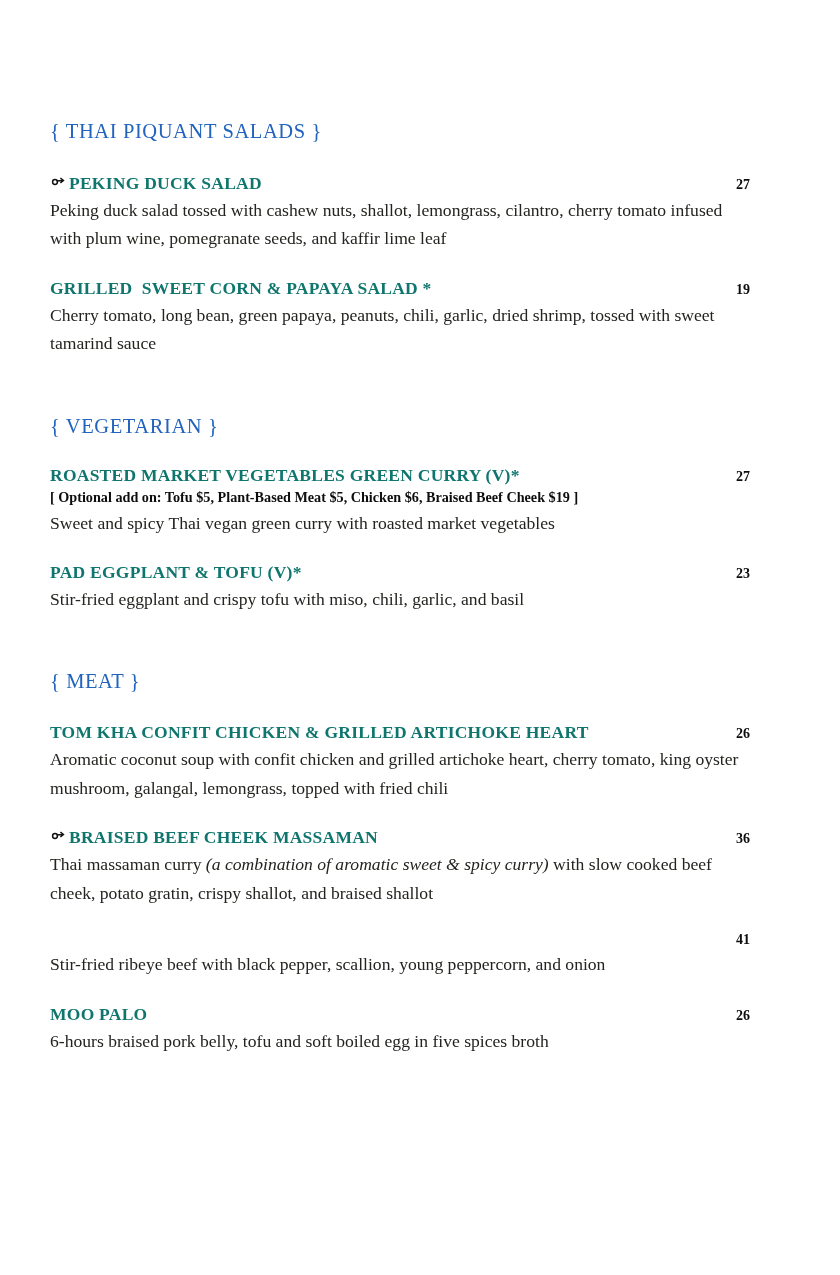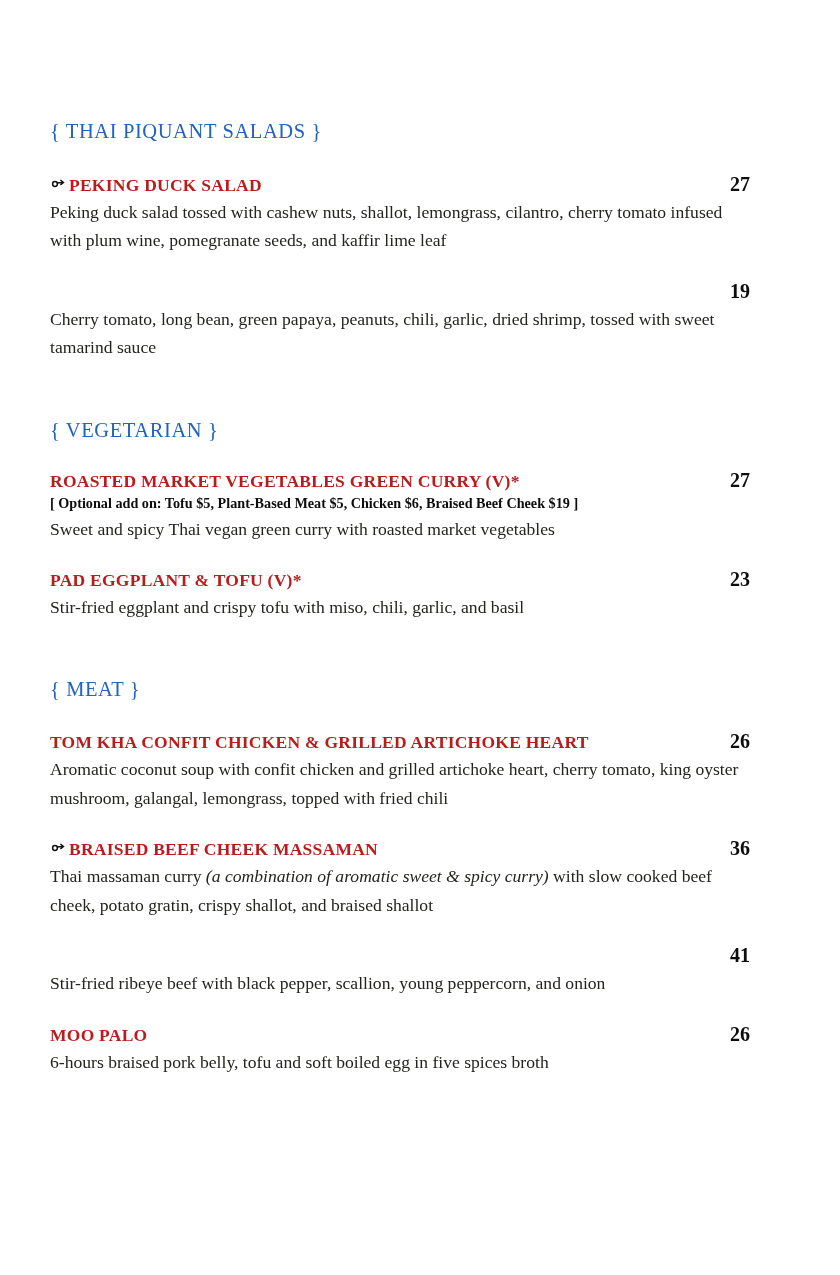--- a/index.html
+++ b/index.html
@@ -59,42 +59,42 @@
   .item-head {
     display: flex;
     align-items: baseline;
     width: 100%;
   }
   .item-name {
     font-family: "Liberation Serif", "DejaVu Serif", serif;
     font-weight: bold;
     font-size: 17.5px;
     letter-spacing: 0.25px;
-    color: #b91c1c;
+    color: #0f766e;
     white-space: pre;
   }
   .spice-icon {
     display: inline-block;
     width: 19px;
     flex: 0 0 19px;
     font-size: 12px;
     line-height: 1;
     color: #111;
     position: relative;
     top: -1px;
   }
   .spice-icon svg { display: block; }
   .dot-filler {
     flex: 1 1 auto;
     min-width: 6px;
   }
   .item-price {
     font-family: "Liberation Serif", "DejaVu Serif", serif;
     font-weight: bold;
-    font-size: 20px;
+    font-size: 14px;
     color: #0d0d0d;
     text-align: right;
     flex: 0 0 auto;
     white-space: pre;
   }
 
   .item-addon {
     font-family: "Liberation Serif", "DejaVu Serif", serif;
     font-weight: bold;
     font-size: 14.2px;
@@ -145,20 +145,21 @@
           </span>
           <span class="item-name">PEKING DUCK SALAD</span>
           <span class="dot-filler"></span>
           <span class="item-price">27</span>
         </div>
         <div class="item-desc w-desc-1"><span>Peking duck salad tossed with cashew nuts, shallot, lemongrass, cilantro, cherry tomato infused with plum wine, pomegranate seeds, and kaffir lime leaf</span></div>
       </div>
 
       <div class="item" style="margin-bottom:0;">
         <div class="item-head">
+          <span class="item-name">GRILLED  SWEET CORN &amp; PAPAYA SALAD *</span>
           <span class="dot-filler"></span>
           <span class="item-price">19</span>
         </div>
         <div class="item-desc w-desc-2"><span>Cherry tomato, long bean, green papaya, peanuts, chili, garlic, dried shrimp, tossed with sweet tamarind sauce</span></div>
       </div>
     </div>
 
     <div class="section-spacer-before-veg"></div>
 
     <div class="section">

